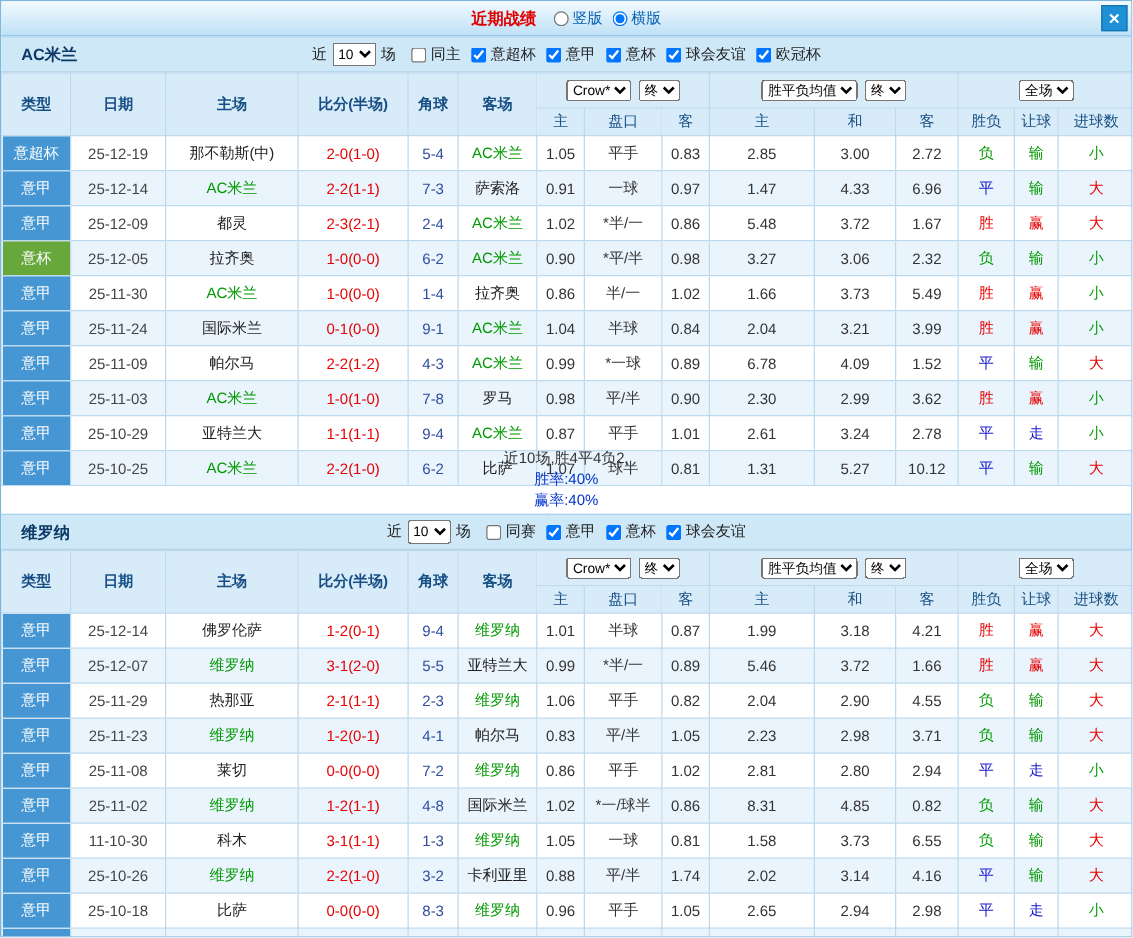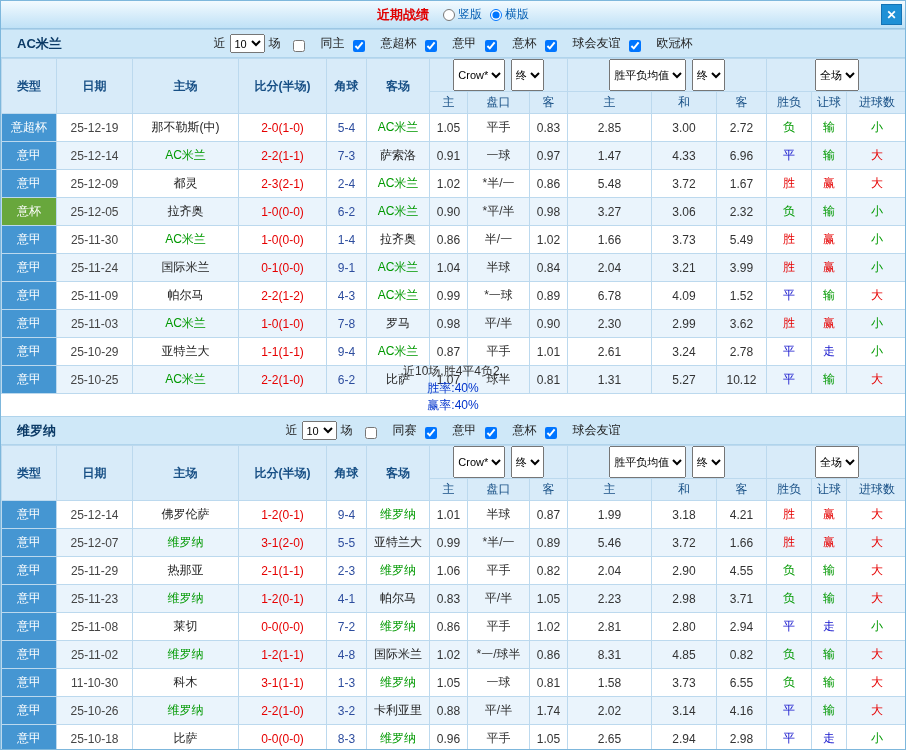--- a/index.html
+++ b/index.html
@@ -16,30 +16,30 @@
   .close-btn{position:absolute;right:3px;top:3px;width:21px;height:21px;background:#1e90d6;color:#fff;
              border:1px solid #1573b4;font-weight:bold;font-size:12px;line-height:1;cursor:pointer;padding:0;}
 
   
   .section-header{height:27px;background:#cfe8f8;border-top:1px solid #b0d4ec;border-bottom:1px solid #b0d4ec;
                   position:relative;display:flex;align-items:center;justify-content:center;}
   .team-name{position:absolute;left:16px;font-weight:bold;font-size:13px;color:#0b3a66;}
   .controls{display:flex;align-items:center;gap:4px;color:#222;}
   .controls select{font-size:11px;height:19px;}
   .cbs{display:flex;align-items:center;}
-  .cb{display:flex;align-items:flex-end;gap:16px;margin-left:8px;cursor:pointer;color:#222;}
+  .cb{display:flex;align-items:center;gap:4px;margin-left:8px;cursor:pointer;color:#222;}
   .cb input{width:12px;height:12px;margin:0;}
 
   
   table{width:100%;border-collapse:collapse;table-layout:fixed;}
   th,td{border:1px solid #bcd9ee;text-align:center;white-space:nowrap;overflow:hidden;padding:0 1px;}
   thead th{background:#d8ebf9;color:#174f85;font-size:12px;font-weight:bold;}
   thead tr.grp th{height:27px;}
   thead tr.sub th{height:21px;font-weight:normal;}
-  thead select{font-size:11px;height:32px;max-width:96%;margin:0 1px;vertical-align:middle;}
+  thead select{font-size:11px;height:17px;max-width:96%;margin:0 1px;vertical-align:middle;}
   tbody tr{height:28px;background:#fff;}
   tbody tr.alt{background:#eaf4fc;}
   td.type{background:#4596d2;color:#fff;}
   td.type.green{background:#68a73c;}
   td.date{color:#444;}
   td.team{color:#222;}
   td.team.hl{color:#009900;}
   td.score{color:#e60000;}
   td.corner{color:#2d4d9e;}
   td.num{color:#333;}

